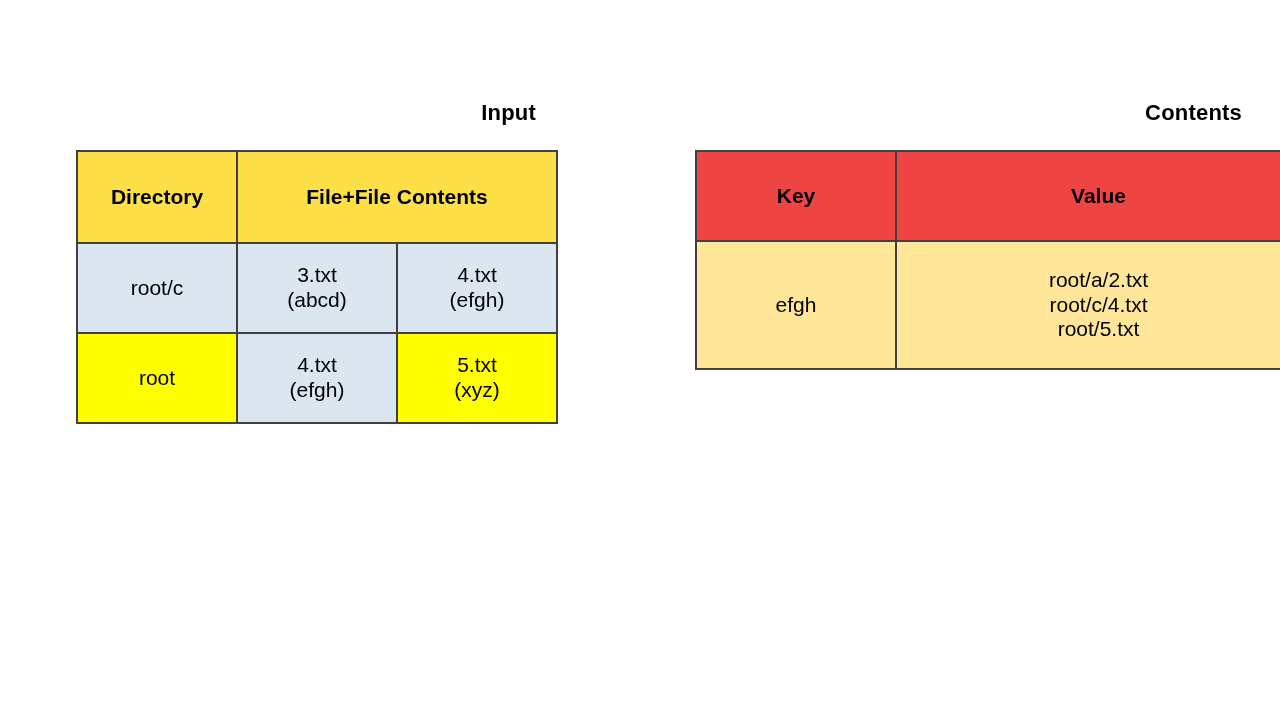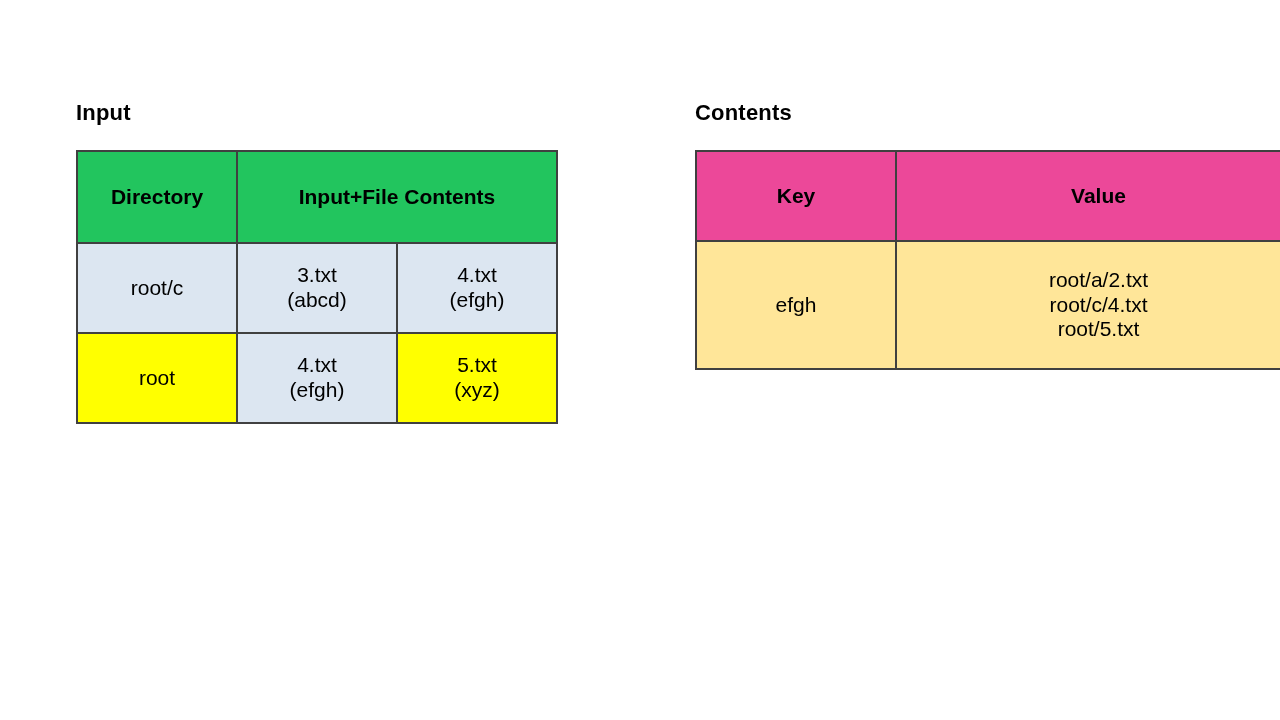--- a/index.html
+++ b/index.html
@@ -16,21 +16,21 @@
     overflow: hidden;
   }
 
   .panel { position: absolute; }
 
   .panel-title {
     position: absolute;
     top: 0;
     left: 0;
     width: 100%;
-    text-align: left;
+    text-align: right;
     font-size: 22px;
     font-weight: bold;
     color: #000000;
     letter-spacing: 0.2px;
   }
 
   table.grid {
     position: absolute;
     border-collapse: collapse;
     table-layout: fixed;
@@ -40,24 +40,24 @@
     text-align: center;
     vertical-align: middle;
     font-size: 21px;
     color: #000000;
     padding: 2px 4px;
     line-height: 1.18;
   }
   td.hdr { font-weight: bold; font-size: 21px; }
 
   
-  .fill-gray   { background: #22c55e; }
+  .fill-gray   { background: #fde047; }
   .fill-blue   { background: #dce6f1; }
   .fill-yellow { background: #ffff00; }
-  .fill-hdrblue{ background: #ec4899; }
+  .fill-hdrblue{ background: #ef4444; }
   .fill-tan    { background: #ffe699; }
 
   
   #input-panel  { left: 76px;  top: 100px; width: 460px; }
   #input-table  { left: 0;     top: 50px;  width: 460px; }
   #input-table td.col-dir  { width: 150px; }
   #input-table td.col-file { width: 155px; }
   #input-table td.col-span { width: 310px; }
   #input-table tr.r-head td { height: 86px; }
   #input-table tr.r-body td { height: 84px; }
@@ -78,21 +78,21 @@
 <body>
 
 <div class="panel" id="input-panel">
 
   <div class="panel-title">Input</div>
 
   <table class="grid" id="input-table">
     <tbody>
       <tr class="r-head">
         <td class="hdr fill-gray col-dir">Directory</td>
-        <td class="hdr fill-gray col-span" colspan="2">Input+File Contents</td>
+        <td class="hdr fill-gray col-span" colspan="2">File+File Contents</td>
       </tr>
 
 
       <tr class="r-body">
         <td class="fill-blue col-dir">root/c</td>
         <td class="fill-blue col-file cell-lines">
           <span>3.txt</span>
           <span>(abcd)</span>
         </td>
         <td class="fill-blue col-file cell-lines">

